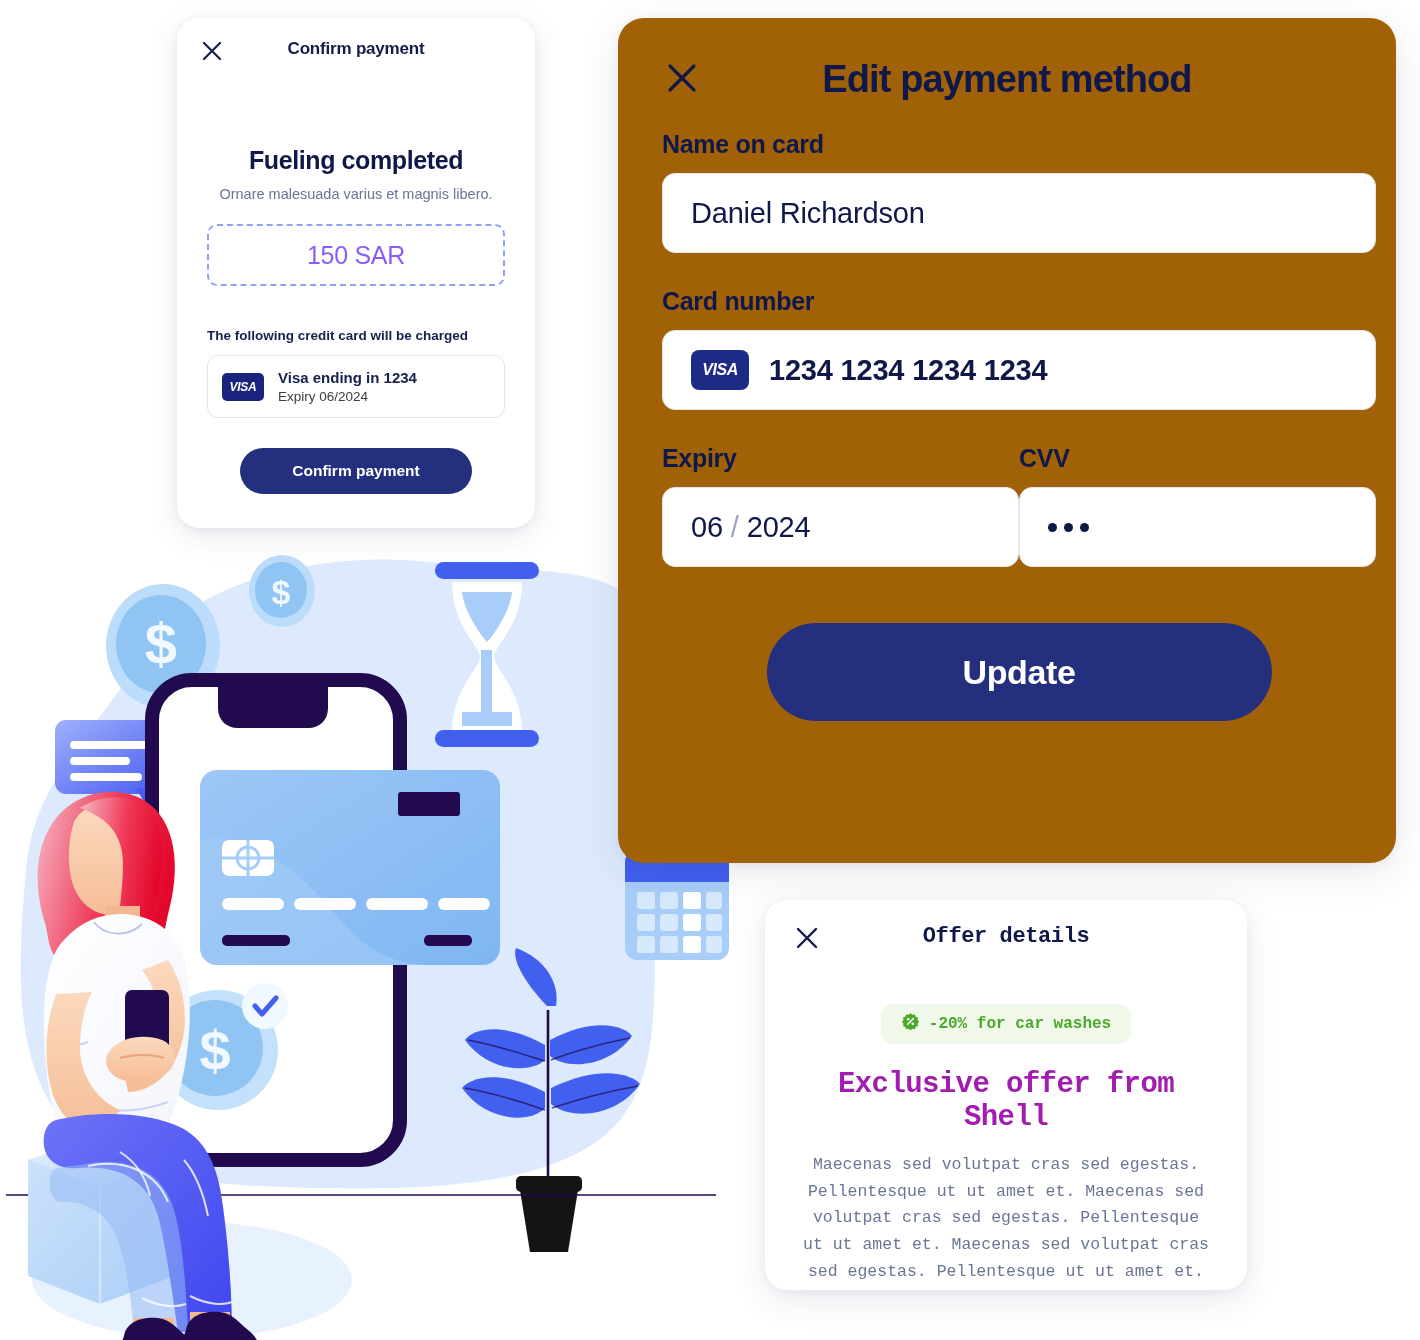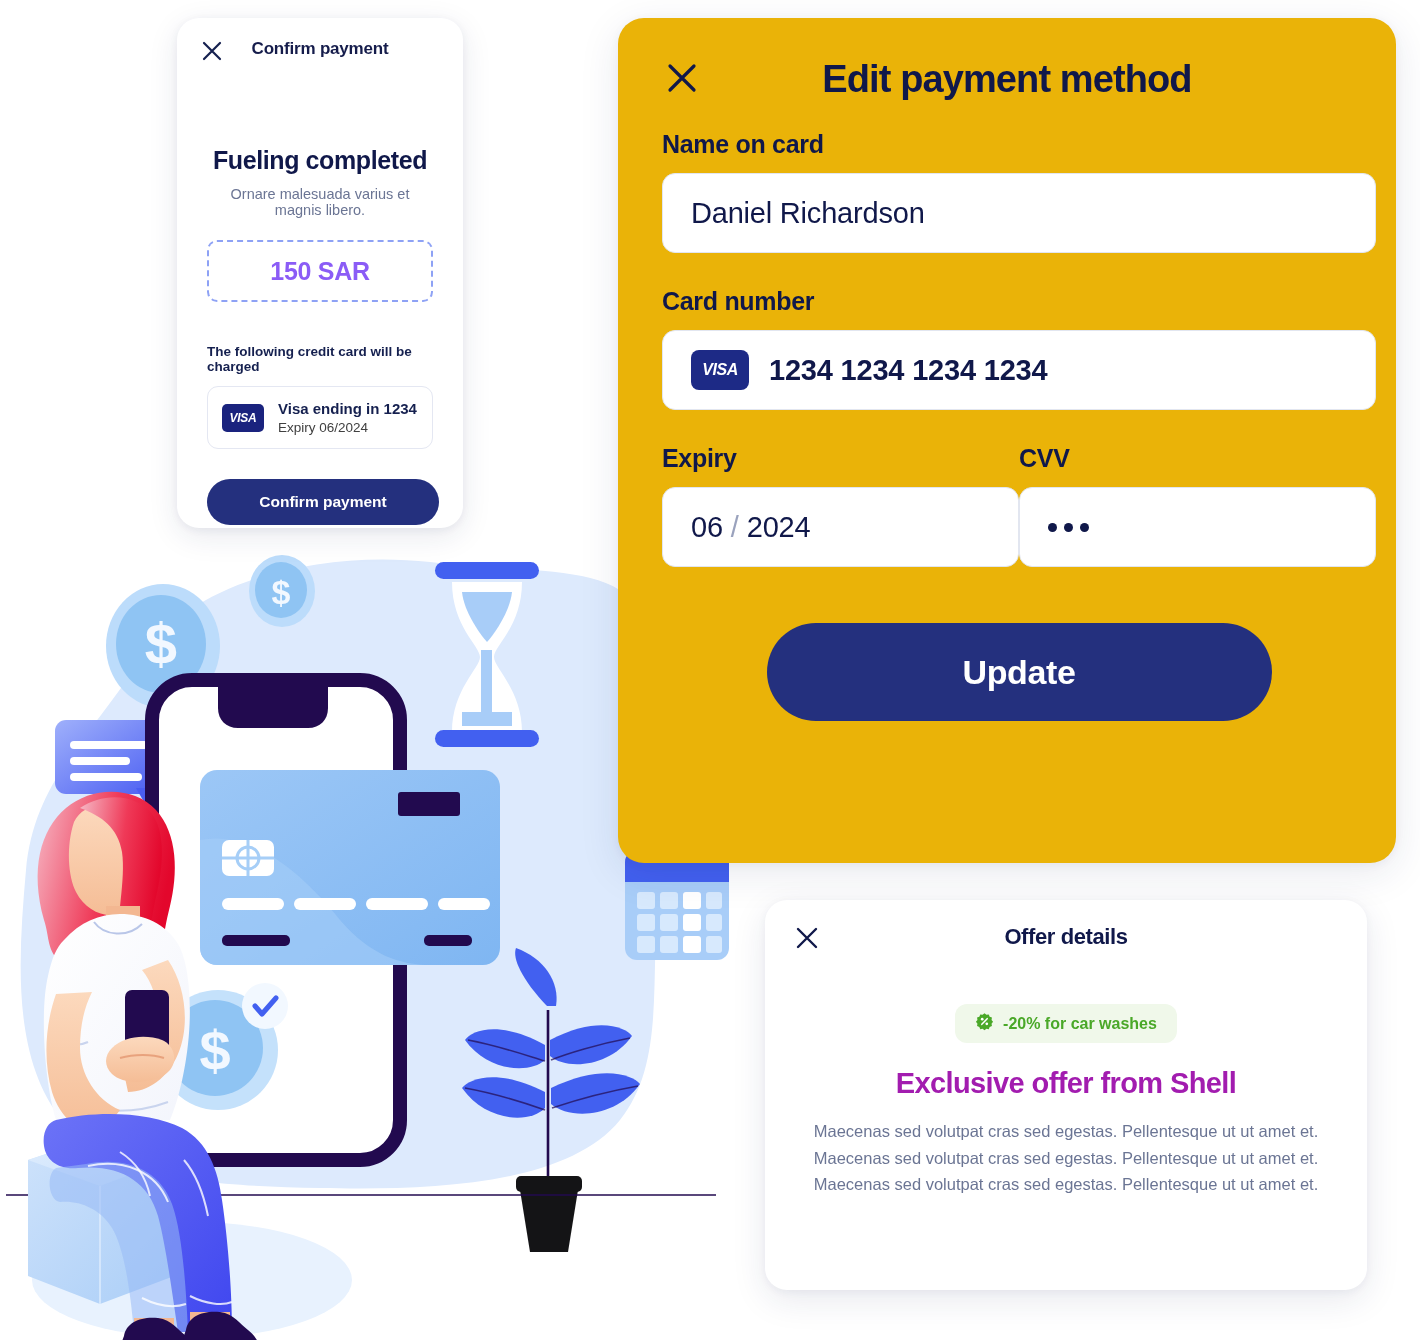--- a/index.html
+++ b/index.html
@@ -10,42 +10,42 @@
     overflow: hidden;
   }
   #stage { position: relative; width: 1420px; height: 1340px; background:#fff; }
 
   
   #illustration { position:absolute; left:0; top:540px; width:760px; height:800px; }
   #illustration svg { display:block; }
 
   
   #confirm-card {
-    position:absolute; left:177px; top:18px; width:286px; height:510px;
+    position:absolute; left:177px; top:18px; width:358px; height:510px;
     background:#ffffff; border-radius:22px;
     box-shadow: 0 8px 30px rgba(30,40,90,.10), 0 2px 8px rgba(30,40,90,.06);
     z-index:5;
   }
   .cc-head { position:relative; height:62px; }
   .close-x {
     position:absolute; left:24px; top:22px; width:22px; height:22px; cursor:pointer;
   }
   .close-x svg { display:block; }
   .cc-title {
     position:absolute; left:0; right:0; top:21px; text-align:center;
     font-size:17px; font-weight:bold; color:#151c4b; letter-spacing:-0.2px;
   }
   .cc-body { padding: 66px 30px 0 30px; text-align:center; }
   .cc-h1 { font-size:25px; font-weight:bold; color:#10184a; letter-spacing:-0.4px; }
   .cc-sub { margin-top:11px; font-size:14.5px; color:#6b7594; }
   .amount-box {
     margin-top:22px; height:62px; border:2px dashed #8ea2f5; border-radius:10px;
     display:flex; align-items:center; justify-content:center;
   }
-  .amount-text { font-size:25px; font-weight:bold; color:#8b5cf6; letter-spacing:-0.3px; }
+  .amount-text { font-size:25px; font-weight:normal; color:#8b5cf6; letter-spacing:-0.3px; }
   .charged-label {
     margin-top:42px; text-align:left; font-size:13.5px; font-weight:bold; color:#15204f;
   }
   .card-row {
     margin-top:12px; height:63px; border:1.5px solid #e4e7f2; border-radius:11px;
     display:flex; align-items:center; padding:0 14px; gap:14px; text-align:left;
   }
   .visa-badge {
     width:42px; height:28px; background:#1a237e; border-radius:5px;
     display:flex; align-items:center; justify-content:center; flex:0 0 auto;
@@ -57,21 +57,21 @@
   .card-row-sub { font-size:13.5px; color:#404040; margin-top:3px; }
   .confirm-btn {
     margin:30px auto 0 auto; width:232px; height:46px; background:#24307e;
     border:none; border-radius:23px; color:#fff; font-size:15.5px; font-weight:bold;
     cursor:pointer; font-family:"Liberation Sans", sans-serif; display:block;
   }
 
   
   #edit-panel {
     position:absolute; left:618px; top:18px; width:778px; height:845px;
-    background:#eab308; border-radius:26px;
+    background:#a16207; border-radius:26px;
     box-shadow: 0 10px 40px rgba(30,40,90,.10), 0 2px 10px rgba(30,40,90,.05);
     z-index:6;
   }
   .ep-head { position:relative; height:112px; }
   .ep-close { position:absolute; left:48px; top:44px; width:32px; height:32px; cursor:pointer; }
   .ep-title {
     position:absolute; left:0; right:0; top:40px; text-align:center;
     font-size:38px; font-weight:bold; color:#10184a; letter-spacing:-0.9px;
   }
   .ep-body { padding: 0 20px; margin-left: 24px; }
@@ -94,24 +94,25 @@
   .dots-value i { width:9px; height:9px; border-radius:50%; background:#10184a; display:block; }
   .update-btn {
     margin:56px auto 0 auto; display:block; width:505px; height:98px;
     background:#24307e; border:none; border-radius:49px; color:#fff;
     font-size:34px; font-weight:bold; letter-spacing:-0.4px; cursor:pointer;
     font-family:"Liberation Sans", sans-serif;
   }
 
   
   #offer-card {
-    position:absolute; left:765px; top:900px; width:602px; height:390px;
+    position:absolute; left:765px; top:900px; width:482px; height:390px;
     background:#ffffff; border-radius:22px;
     box-shadow: 0 10px 34px rgba(30,40,90,.10), 0 2px 8px rgba(30,40,90,.05);
     z-index:7;
+    font-family:Liberation Mono, monospace;
   }
   .oc-head { position:relative; height:72px; }
   .oc-close { position:absolute; left:30px; top:26px; width:24px; height:24px; cursor:pointer; }
   .oc-title {
     position:absolute; left:0; right:0; top:24px; text-align:center;
     font-size:22px; font-weight:bold; color:#10184a; letter-spacing:-0.4px;
   }
   .oc-body { padding: 32px 36px 0 36px; text-align:center; }
   .offer-badge {
     display:inline-flex; align-items:center; gap:9px;

